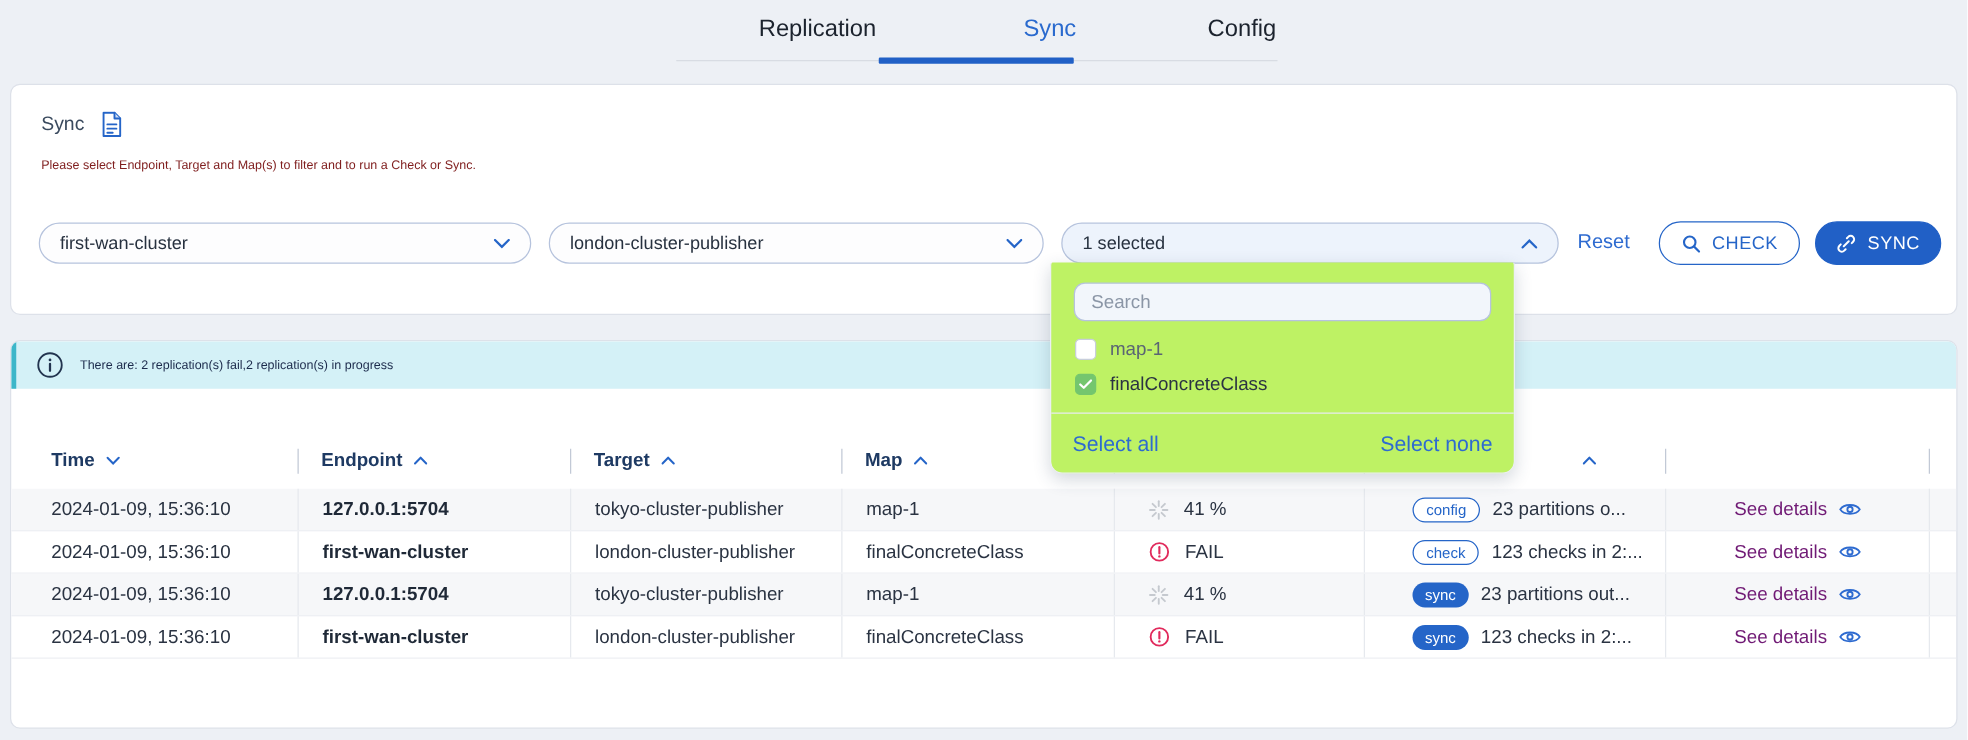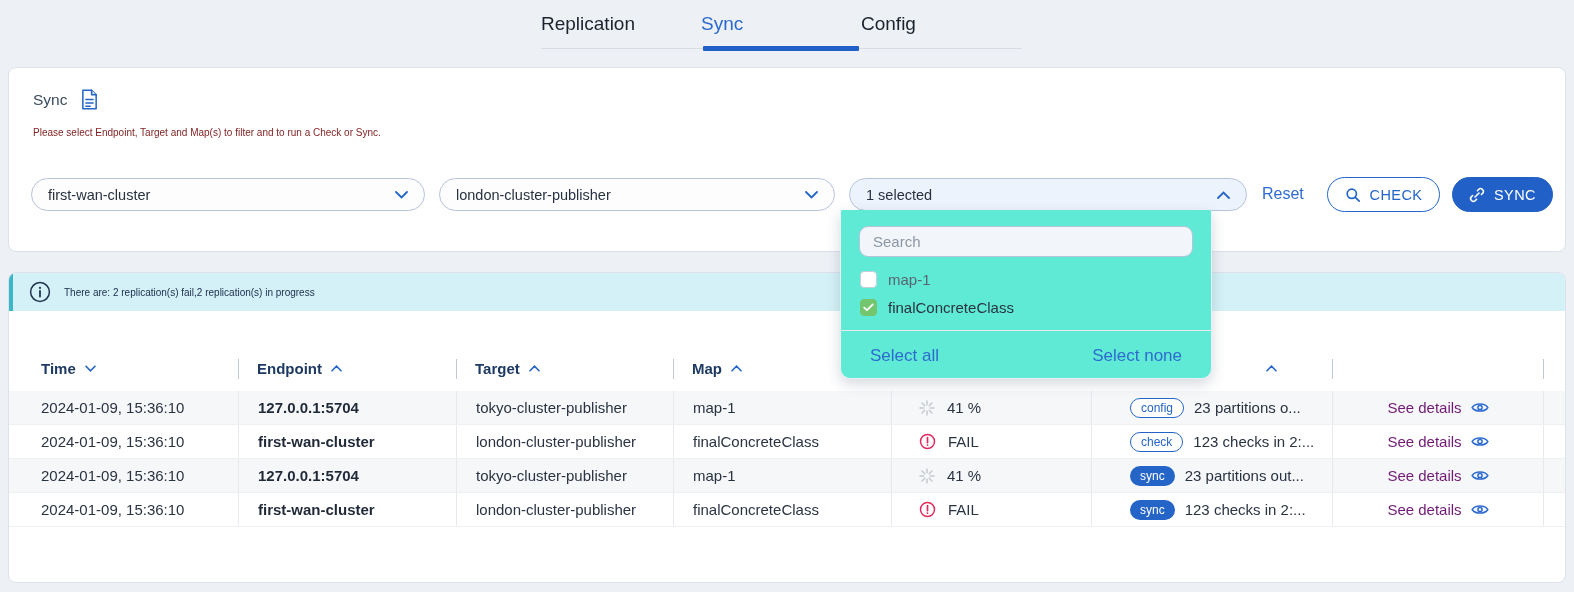--- a/index.html
+++ b/index.html
@@ -1,21 +1,21 @@
 <!DOCTYPE html>
 <html><head>
 <meta charset="utf-8">
 <style>
   * { margin:0; padding:0; box-sizing:border-box; }
   body { font-family:"Liberation Sans", sans-serif; }
   .page { position:relative; width:1574px; height:592px; background:#edf0f5; overflow:hidden; }
 
   
   .tabbar { position:absolute; left:541px; top:0; width:481px; height:49px; display:flex; border-bottom:1px solid #d8dce3; }
-  .tab { position:relative; width:160px; height:100%; display:flex; align-items:center; justify-content:flex-start;
+  .tab { position:relative; width:160px; height:100%; display:flex; align-items:center; justify-content:flex-end;
          font-size:19px; color:#1c232e; cursor:pointer; }
   .tab.active { color:#2a6ace; }
   .tab .underline { position:absolute; left:2px; right:2px; bottom:-3px; height:5px; background:#2160c6; border-radius:1px; }
 
   
   .card { position:absolute; left:8px; width:1558px; background:#fff; border:1px solid #dde1e9; border-radius:8px; }
   .card.filter { top:67px; height:185px; }
   .card.table-card { top:272px; height:311px; overflow:hidden; }
 
   
@@ -31,34 +31,34 @@
   .sel-2 { left:430px; width:396px; }
   .sel-3 { left:840px; width:398px; }
 
   .reset-link { position:absolute; left:1253px; top:117px; font-size:16px; color:#2e6bd0; cursor:pointer; }
   .btn { position:absolute; top:109px; height:35px; border-radius:17.5px; display:flex; align-items:center;
          justify-content:center; gap:9px; font-size:14.5px; letter-spacing:.4px; cursor:pointer; }
   .btn.check { left:1318px; width:113px; background:#fff; border:1.5px solid #2565c8; color:#2565c8; }
   .btn.sync  { left:1443px; width:101px; background:#2160c6; border:1.5px solid #2160c6; color:#fff; }
 
   
-  .map-panel { position:absolute; left:840px; top:210px; width:372px; height:169px; background:#5eead4; z-index:40;
+  .map-panel { position:absolute; left:840px; top:210px; width:372px; height:169px; background:#bef264; z-index:40;
                border-radius:2px 2px 10px 10px; box-shadow:0 5px 14px rgba(40,60,90,.20); border:1px solid #eceff4; border-top:none; }
   .map-search { display:block; margin:16px 18px 0 18px; width:334px; height:31px; border:1px solid #b6c3dd; border-radius:9px;
                 background:#f2f6fb; font-family:"Liberation Sans",sans-serif; font-size:15px; color:#3a4a5e; padding:0 13px; outline:none; }
   .map-search::placeholder { color:#8b96a6; }
   .opt { display:flex; align-items:center; gap:11px; height:28px; padding-left:19px; cursor:pointer; }
   .opt:first-of-type { margin-top:8px; }
   .opt .lbl-dim { font-size:15px; color:#5a6574; }
   .opt .lbl-dark { font-size:15px; color:#2a3342; }
   .cb { width:17px; height:17px; border:1.5px solid #c8cedb; border-radius:4px; background:#fff; flex:0 0 auto;
         display:flex; align-items:center; justify-content:center; }
   .cb.checked { background:#74c66e; border-color:#74c66e; }
   .panel-divider { margin-top:9px; border-top:1px solid #e8ebef; }
-  .panel-footer { display:flex; justify-content:space-between; align-items:center; padding:0 29px; height:49px;text-align:right; }
+  .panel-footer { display:flex; justify-content:space-between; align-items:center; padding:0 17px; height:49px;text-align:right; }
   .panel-footer .plink { font-size:17px; color:#2e6bd0; cursor:pointer; }
 
   
   .banner { height:38px; background:#d4f1f7; border-left:4px solid #3cb6c9; display:flex; align-items:center;
             gap:13px; padding-left:16px; }
   .banner .btext { font-size:10px; color:#1c2b4c; }
 
   
   .thead { margin-top:35px; height:45px; display:flex; align-items:center; }
   .cell { height:100%; display:flex; align-items:center; position:relative; }

